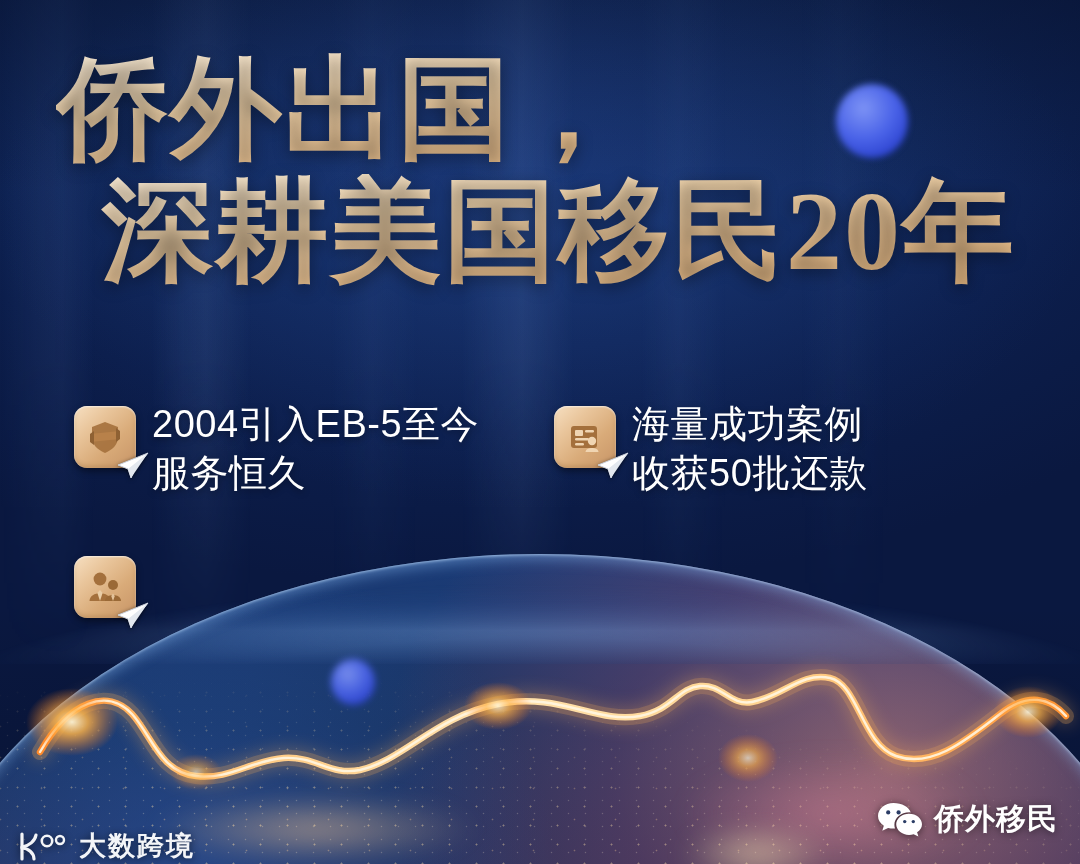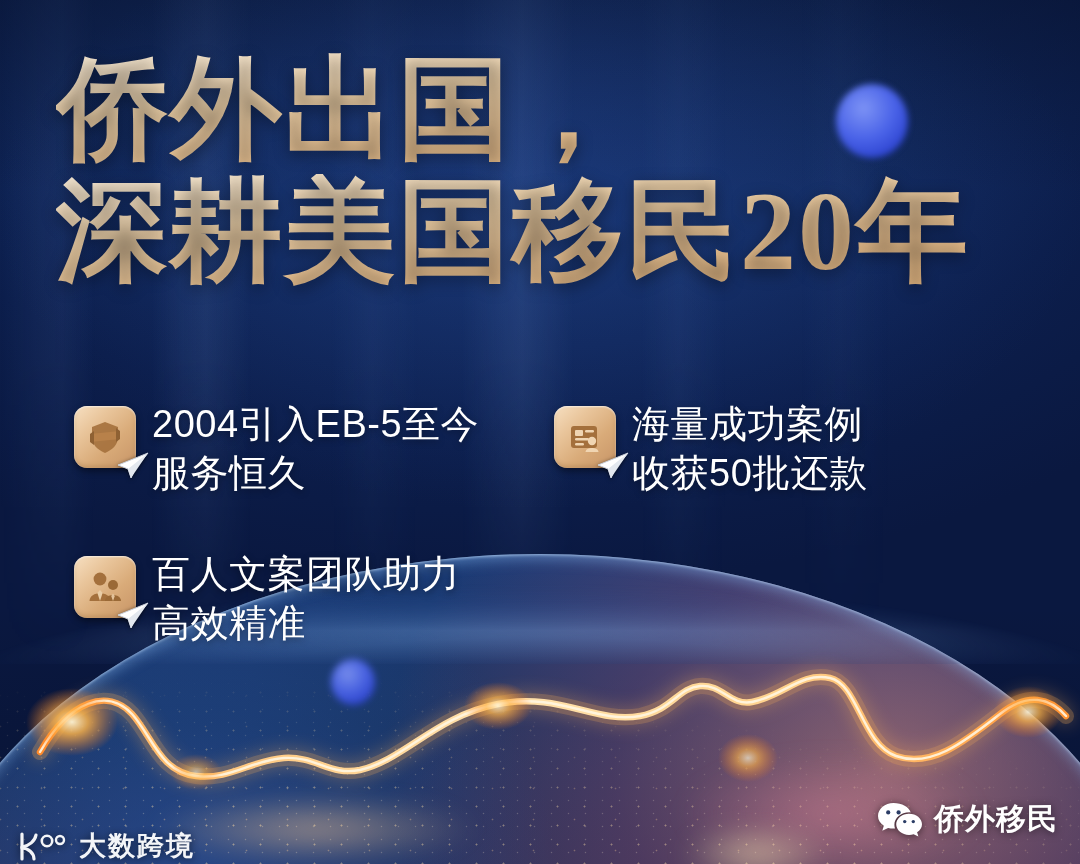--- a/index.html
+++ b/index.html
@@ -150,21 +150,21 @@
     background: linear-gradient(175deg, #fdf0dc 0%, #f3d6ad 34%, #ebc291 68%, #e3b57f 100%);
     -webkit-background-clip: text;
             background-clip: text;
     -webkit-text-fill-color: transparent;
     letter-spacing: 2px;
     line-height: 1.02;
     text-shadow: 0 4px 16px rgba(0,0,0,0.38);
     white-space: nowrap;
   }
   .headline .line1 { font-size: 112px; margin-bottom: 8px; }
-  .headline .line2 { font-size: 112px; }
+  .headline .line2 { font-size: 112px; text-align: right; }
 
   
   .features {
     position: absolute;
     left: 74px;
     top: 398px;
     width: 950px;
     display: grid;
     grid-template-columns: 480px 470px;
     grid-template-rows: 150px 150px;
@@ -372,24 +372,20 @@
             <circle cx="27" cy="17" r="5" fill="#9a6936"></circle>
             <path d="M19 33 C19 25 35 25 35 33 Z" fill="#9a6936"></path>
             <path d="M27 25.5 L25.2 28 L27 33 L28.8 28 Z" fill="#e3c39b"></path>
           </svg>
         </div>
         <svg class="cursor-plane" viewBox="0 0 34 30">
           <path d="M33 3 L3 15 L13 19 L16 28 L20 19 Z" fill="#ffffff" stroke="#c9cfda" stroke-width="1"></path>
           <path d="M33 3 L13 19 L16 28 Z" fill="#e3e8ef"></path>
         </svg>
       </div>
-      <div class="feature-text">
-        <span class="ft-line">百人文案团队助力</span>
-        <span class="ft-line">高效精准</span>
-      </div>
     </div>
 
 
   </div>
 
   <div class="wm-wechat">
     <svg width="46" height="38" viewBox="0 0 46 38">
       <path d="M16.5 2 C7.9 2 1 7.8 1 14.9 C1 18.9 3.3 22.4 6.8 24.7 L5.3 29.8 L11.1 26.9
                C12.8 27.4 14.6 27.6 16.5 27.6 C17 27.6 17.5 27.6 18 27.5
                C17.6 26.3 17.4 25.1 17.4 23.8 C17.4 16.9 24 11.3 32.2 11.3

